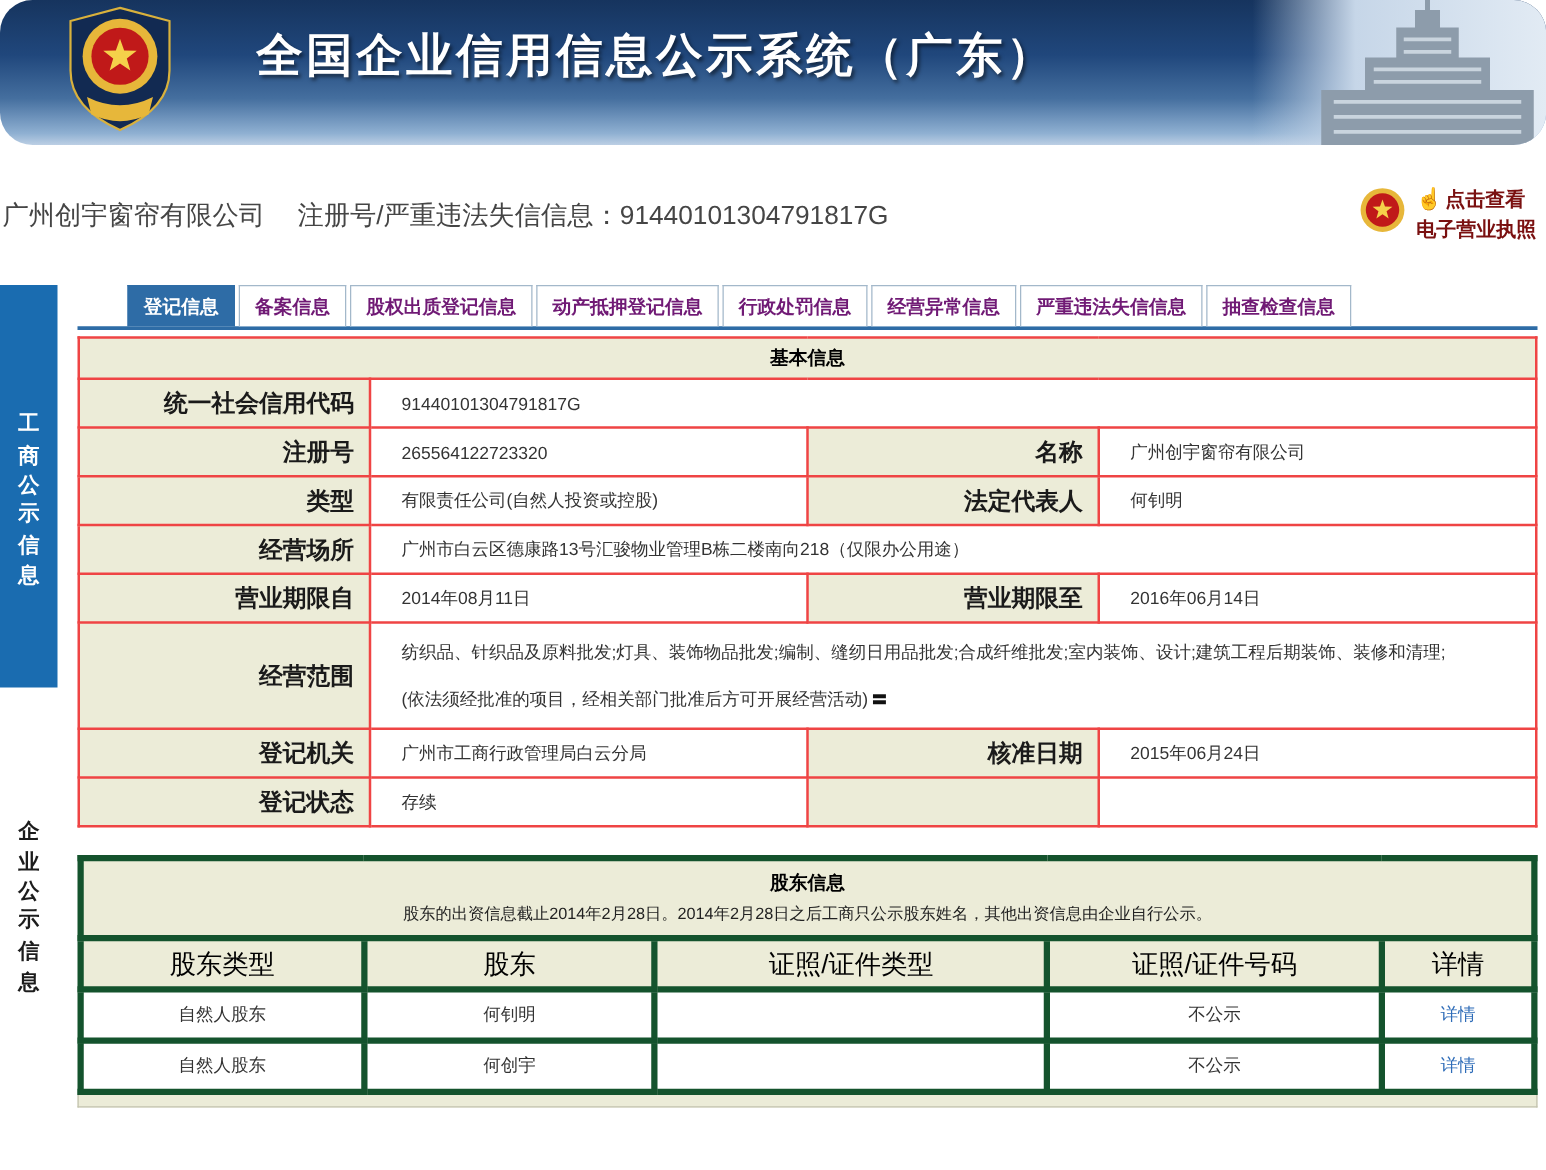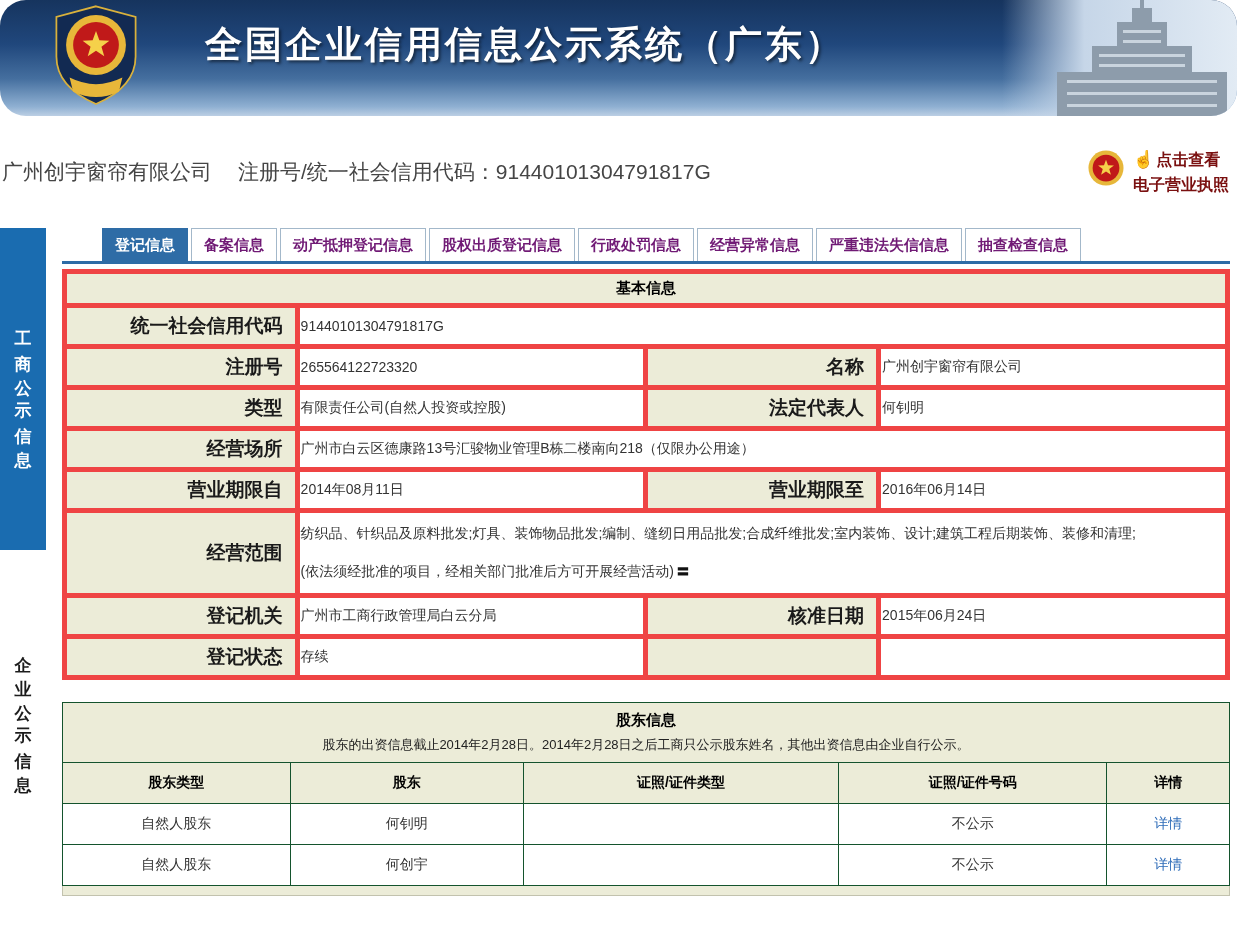--- a/index.html
+++ b/index.html
@@ -59,41 +59,41 @@
   .tab {
     padding:7px 12px 6px; font-size:15px; font-weight:bold; color:#701a75;
     background:#fff; border:1px solid #a3b8ca; border-bottom:none;
     cursor:pointer; white-space:nowrap;
   }
   .tab.active { background:#2e6ca6; color:#fff; border-color:#2e6ca6; }
 
   
   table { width:100%; border-collapse:collapse; }
   .info-table { margin-top:5px; font-size:14px; }
-  .info-table td { border:5px solid #ef4444; padding:5px 1px; height:39px; vertical-align:middle; }
+  .info-table td { border:2px solid #ef4444; padding:5px 24px; height:39px; vertical-align:middle; }
   td.band {
     background:#ececd8; text-align:center; font-weight:bold;
     font-size:15px; color:#000; height:33px;
   }
   td.lbl {
     background:#ececd8; text-align:right; font-weight:bold;
     color:#1a1a1a; font-size:19px; padding-right:12px; white-space:nowrap;
   }
   td.val { background:#fff; color:#333; text-align:left; }
   td.scope { height:85px; }
   .scope-l2 { margin-top:20px; }
   .expand { font-weight:bold; color:#111; cursor:pointer; margin-left:2px; }
 
   
   .sh-table { margin-top:22px; font-size:14px; }
-  .sh-table td { border:1px solid #14532d; height:41px; vertical-align:middle; text-align:center; padding:4px 6px; }
+  .sh-table td { border:5px solid #14532d; height:41px; vertical-align:middle; text-align:center; padding:4px 6px; }
   .sh-table td.sh-band { background:#ececd8; height:60px; padding:8px 6px; }
   .sh-title { font-weight:bold; font-size:15px; color:#000; }
   .sh-note { font-size:13px; color:#222; margin-top:6px; }
-  .sh-head td { background:#ececd8; font-weight:bold; font-size:14px; color:#000; }
+  .sh-head td { background:#ececd8; font-weight:normal; font-size:21px; color:#000; }
   .detail-link { color:#2e6cb8; text-decoration:none; cursor:pointer; }
   .next-band { height:10px; background:#ececd8; border:1px solid #c2c2ae; border-top:none; }
 </style>
 </head>
 <body>
 
 <header class="site-header">
   <div class="header-photo">
     <svg width="200" height="116" viewBox="0 0 200 116">
       <g fill="#8d9cab">
@@ -121,21 +121,21 @@
       <circle cx="50" cy="45" r="26" fill="#c01919"></circle>
       <polygon points="50,29 53.8,39.7 65.2,40.1 56.2,47 59.4,57.9 50,51.5 40.6,57.9 43.8,47 34.8,40.1 46.2,39.7" fill="#f5d14a"></polygon>
       <path d="M20 82 Q50 97 80 82 L76 98 Q50 110 24 98 Z" fill="#e7b73a"></path>
     </svg>
   </div>
   <h1 class="site-title">全国企业信用信息公示系统（广东）</h1>
 </header>
 
 <div class="company-bar">
   <div class="company-title">
-    <span>广州创宇窗帘有限公司</span><span class="code">注册号/统一社会信用代码：91440101304791817G</span>
+    <span>广州创宇窗帘有限公司</span><span class="code">注册号/严重违法失信信息：91440101304791817G</span>
   </div>
   <div class="license">
     <span class="license-emblem">
       <svg width="42" height="48" viewBox="0 0 100 115">
         <circle cx="50" cy="48" r="42" fill="#e7b73a"></circle>
         <circle cx="50" cy="48" r="32" fill="#c01919"></circle>
         <polygon points="50,28 54.8,41.4 69,41.9 57.8,50.5 61.8,64.1 50,56.1 38.2,64.1 42.2,50.5 31,41.9 45.2,41.4" fill="#f5d14a"></polygon>
       </svg>
     </span>
     <div class="license-text">
@@ -150,22 +150,22 @@
   <aside class="sidebar">
     <div class="side-tab active">工商公示信息</div>
     <div class="side-tab inactive">企业公示信息</div>
   </aside>
 
   <section class="content">
 
     <nav class="tabs">
       <div class="tab active">登记信息</div>
       <div class="tab">备案信息</div>
+      <div class="tab">股权出质登记信息</div>
       <div class="tab">动产抵押登记信息</div>
-      <div class="tab">股权出质登记信息</div>
       <div class="tab">行政处罚信息</div>
       <div class="tab">经营异常信息</div>
       <div class="tab">严重违法失信信息</div>
       <div class="tab">抽查检查信息</div>
     </nav>
 
     <table class="info-table">
       <colgroup>
           <col style="width:20%">
           <col style="width:30%">

